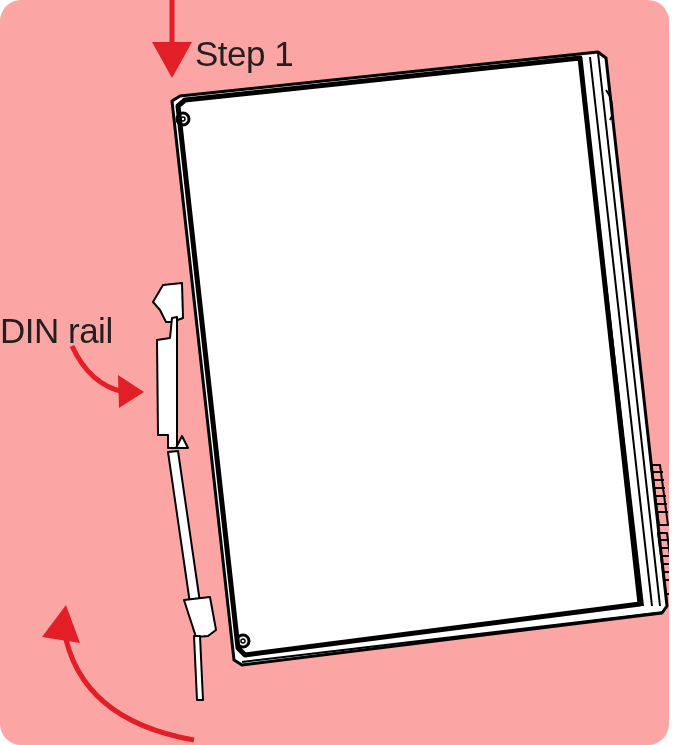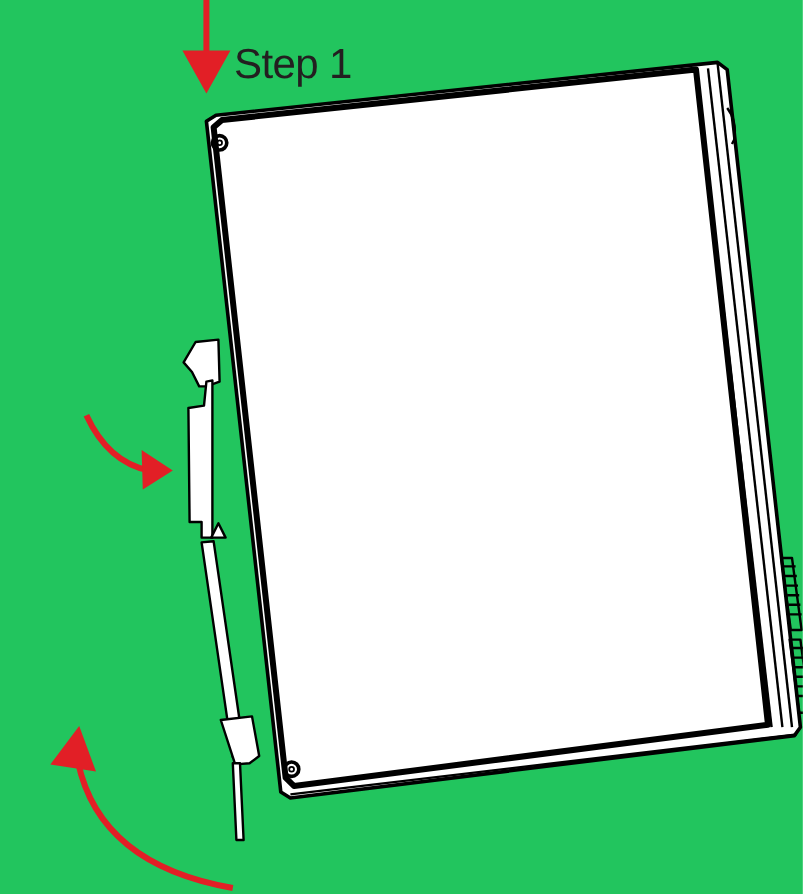--- a/index.html
+++ b/index.html
@@ -1,16 +1,16 @@
 <!DOCTYPE html>
 <html><head>
 <meta charset="utf-8">
 <style>
   html, body { margin:0; padding:0; background:#ffffff; }
-  #stage { position:relative; width:669px; height:745px; overflow:hidden; background:#22c55e; }
+  #stage { position:relative; width:669px; height:745px; overflow:hidden; background:#fca5a5;border-radius:21px; }
   svg { position:absolute; left:0; top:0; }
   .lbl { position:absolute; font-family:"Liberation Sans", sans-serif; color:#231f20; font-size:35px; letter-spacing:-0.5px; white-space:nowrap; line-height:1; }
 </style>
 </head>
 <body>
 
 <div id="stage">
   <svg width="675" height="745" viewBox="0 0 675 745">
 
     <g stroke="#000" fill="none" stroke-linejoin="round">
@@ -61,13 +61,14 @@
       <path d="M72 346 Q90 385 124 392" stroke="#e21f26" stroke-width="5" fill="none"></path>
       <polygon points="118,375 144,392 119,408" fill="#e21f26"></polygon>
     </g>
     <g>
       <path d="M194 740 Q80 720 64 630" stroke="#e21f26" stroke-width="5" fill="none"></path>
       <polygon points="42,637 66,605 80,643" fill="#e21f26"></polygon>
     </g>
   </svg>
 
   <div class="lbl" style="left:195px;top:36px;">Step 1</div>
+  <div class="lbl" style="left:0px;top:313px;">DIN rail</div>
 </div>
 
 </body></html>

